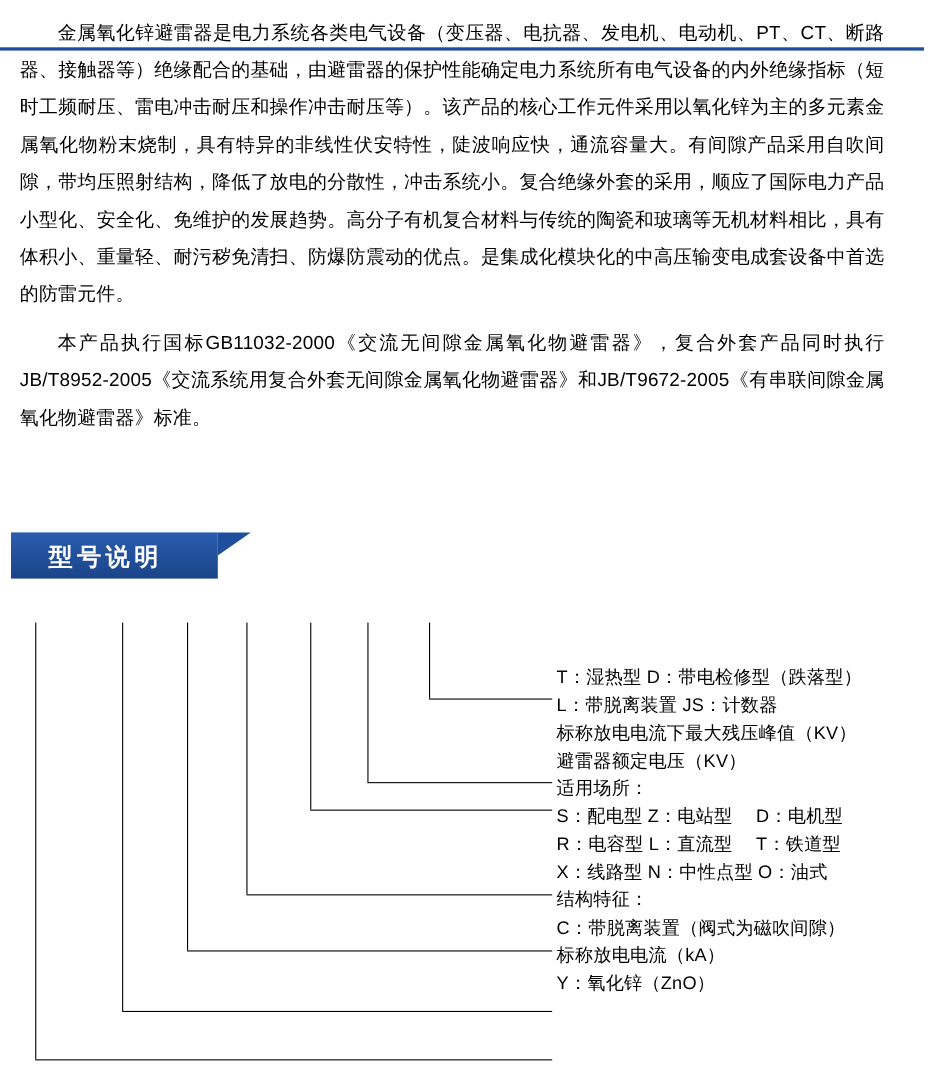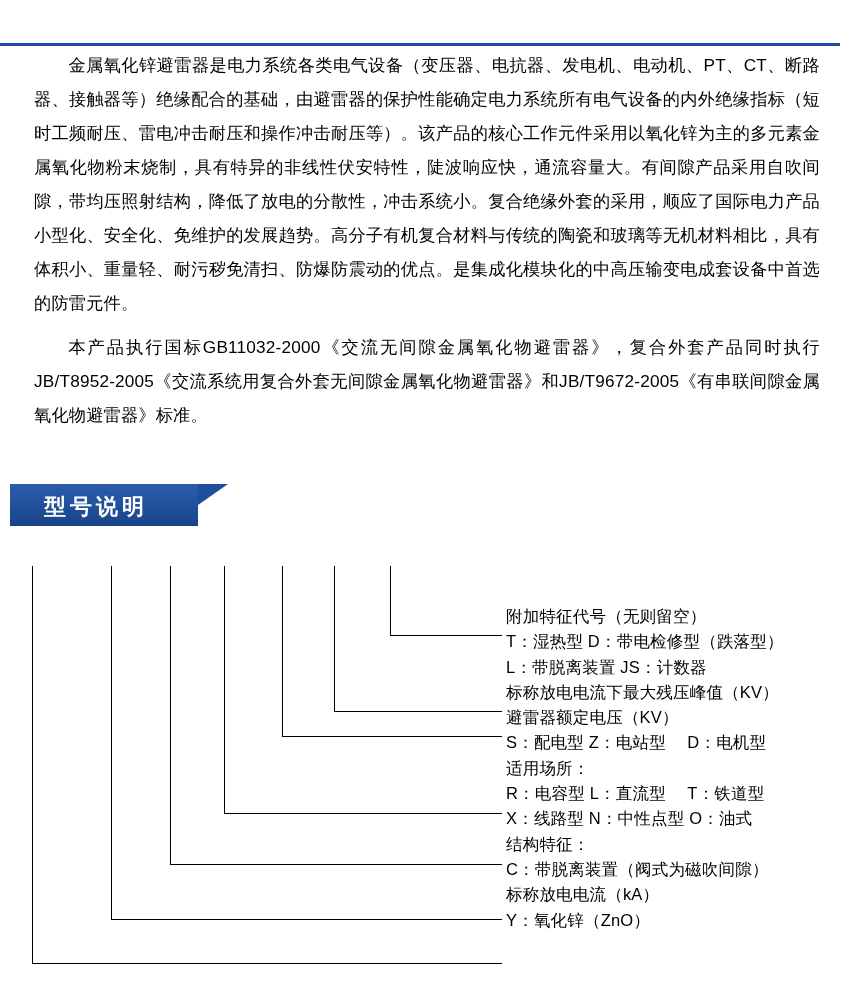--- a/index.html
+++ b/index.html
@@ -17,24 +17,23 @@
   }
   .page {
     position: relative;
     width: 850px;
     height: 983px;
   }
 
   
   .body-text {
     position: absolute;
-    left: 34px;
+    left: 18px;
     top: 12px;
     width: 786px;
-    margin-top: 36px;
   }
   .para {
     font-size: 17.2px;
     line-height: 34px;
     text-align: justify;
     text-justify: inter-ideograph;
     letter-spacing: 0.2px;
     margin: 0 0 6px 0;
   }
   .para.indent {
@@ -175,27 +174,26 @@
   <div class="vline" style="left:170px; top:566px; height:298px;"></div>
   <div class="hline" style="left:170px; top:864px; width:332px;"></div>
 
   <div class="vline" style="left:111px; top:566px; height:353px;"></div>
   <div class="hline" style="left:111px; top:919px; width:391px;"></div>
 
   <div class="vline" style="left:32px; top:566px; height:397px;"></div>
   <div class="hline" style="left:32px; top:963px; width:470px;"></div>
 
   <div class="legend">
-    <div class="legend-line">附加特征代号（无则留空）</div>
     <div class="legend-line">T：湿热型 D：带电检修型（跌落型）</div>
     <div class="legend-line">L：带脱离装置 JS：计数器</div>
     <div class="legend-line">标称放电电流下最大残压峰值（KV）</div>
     <div class="legend-line">避雷器额定电压（KV）</div>
+    <div class="legend-line">适用场所：</div>
     <div class="legend-line">S：配电型 Z：电站型　 D：电机型</div>
-    <div class="legend-line">适用场所：</div>
     <div class="legend-line">R：电容型 L：直流型　 T：铁道型</div>
     <div class="legend-line">X：线路型 N：中性点型 O：油式</div>
     <div class="legend-line">结构特征：</div>
     <div class="legend-line">C：带脱离装置（阀式为磁吹间隙）</div>
     <div class="legend-line">标称放电电流（kA）</div>
     <div class="legend-line">Y：氧化锌（ZnO）</div>
 
   </div>
 
 </div>

